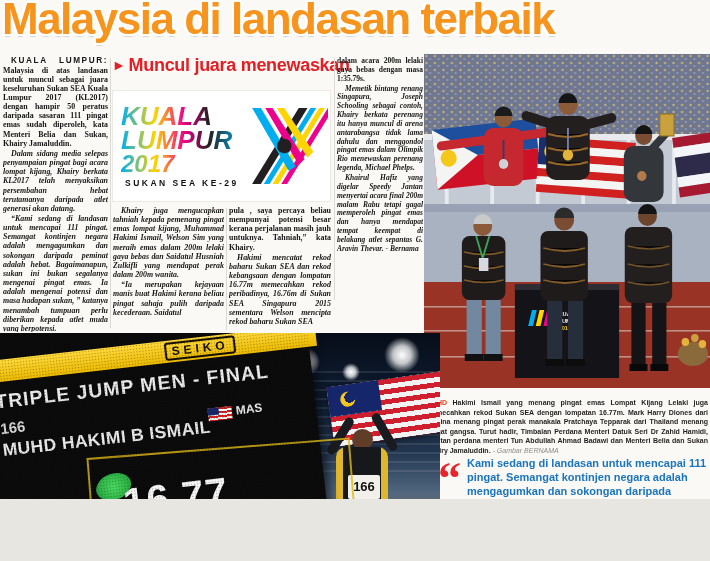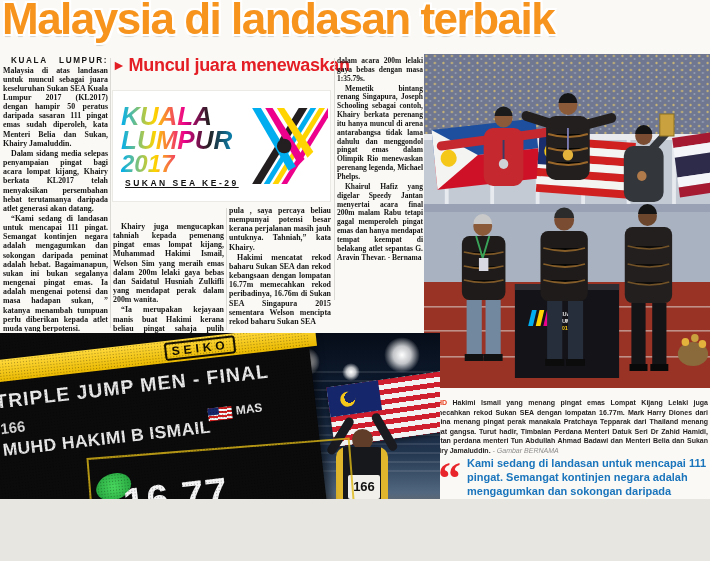--- a/index.html
+++ b/index.html
@@ -10,43 +10,43 @@
   
   #headline{position:absolute;left:2px;top:-4px;margin:0;z-index:8;white-space:nowrap;
     font:700 44px/1.05 "Liberation Sans",sans-serif;letter-spacing:-1.5px;color:#F7941E;
     text-shadow:-2px -2px 0 #fff,2px -2px 0 #fff,-2px 2px 0 #fff,2px 2px 0 #fff,
                  0 -2px 0 #fff,0 2px 0 #fff,-2px 0 0 #fff,2px 0 0 #fff,0 3px 1px rgba(0,0,0,.15);}
 
   
   .bodycol{position:absolute;overflow:hidden;color:#161616;
     font:700 7.9px/1.16 "Liberation Serif",serif;text-align:justify;}
   .bodycol p{margin:0 0 1px 0;}
-  .bodycol p.ind{text-indent:8px;}
+  .bodycol p.ind{text-indent:8px;font-style:italic;}
   #col-left{left:3px;top:56px;width:105px;height:276px;}
   .dateline{font-family:"Liberation Sans",sans-serif;font-size:8.2px;letter-spacing:1.6px;padding-left:8px;}
-  #col-midA{left:113px;top:206px;width:111px;height:127px;margin-top:16px;}
+  #col-midA{left:113px;top:206px;width:111px;height:127px;}
   #col-midB{left:229px;top:206px;width:102px;height:127px;}
   #col-right{left:337px;top:57px;width:86px;height:246px;font-size:7.5px;line-height:1.18;}
   .vrule{position:absolute;width:1px;background:#dcdad4;}
 
   
   #subhead{position:absolute;left:112px;top:56px;width:250px;color:#E31E25;
     font:700 18px/1.1 "Liberation Sans",sans-serif;letter-spacing:-0.3px;white-space:nowrap;}
   #subhead .arrow{font-size:14px;margin-right:3px;vertical-align:1px;}
 
   
   #logo-box{position:absolute;left:112px;top:90px;width:219px;height:112px;background:#fff;
     border:1px solid #eceae4;display:flex;align-items:center;box-sizing:border-box;padding:4px 2px 4px 8px;}
   .logo-words{flex:0 0 118px;}
   .logo-word{font:800 26px/0.92 "Liberation Sans",sans-serif;letter-spacing:0;
     background:linear-gradient(90deg,#00AEEF 0%,#FFD400 28%,#EC008C 52%,#231F20 72%,#00AEEF 100%);
     -webkit-background-clip:text;background-clip:text;color:transparent;font-style:italic;}
   .logo-year{font-size:24px;}
   .logo-tagline{display:flex;align-items:flex-start;gap:4px;margin-top:4px;color:#111;
-    font:700 8.5px/1 "Liberation Sans",sans-serif;letter-spacing:2.5px;white-space:nowrap;text-decoration:underline;}
+    font:700 8.5px/1 "Liberation Sans",sans-serif;letter-spacing:2.5px;white-space:nowrap;}
   .logo-tagline::before,.logo-tagline::after{content:"";flex:1;height:1px;background:#111;}
   .logo-art{flex:1;height:100%;}
 
   
   #podium-photo{position:absolute;left:424px;top:54px;width:286px;height:334px;overflow:hidden;
     background:#aab3c1;z-index:2;}
   #podium-photo svg{display:block;width:100%;height:100%;}
 
   
   #cap-right{position:absolute;left:426px;top:391px;width:282px;color:#231f20;

